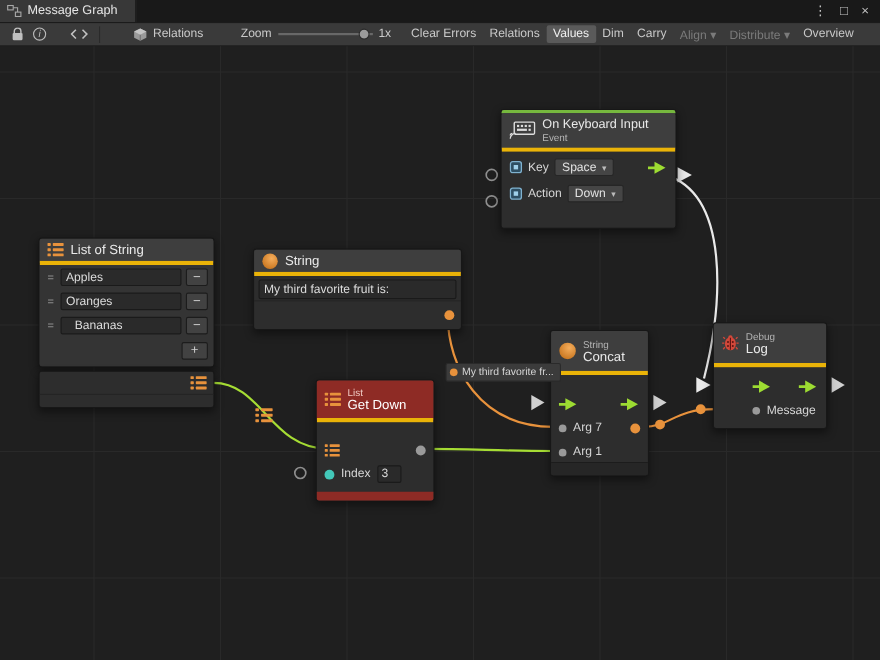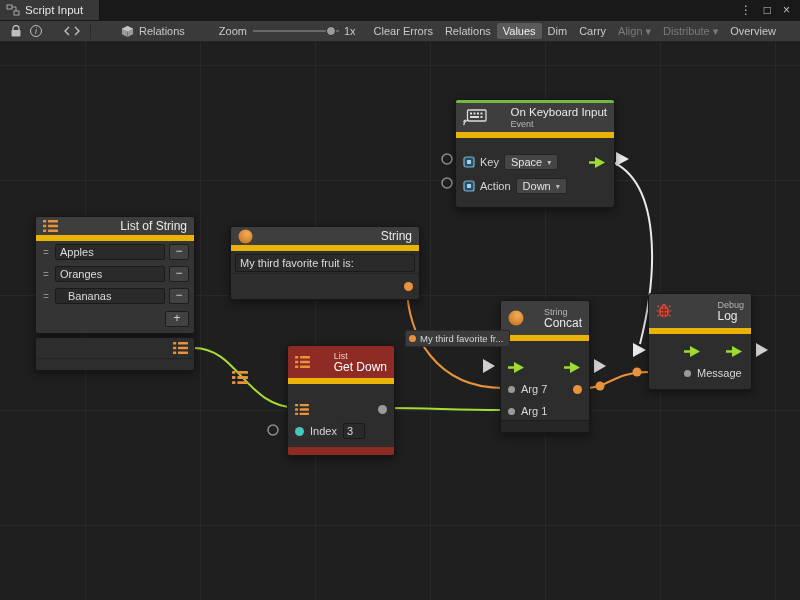--- a/index.html
+++ b/index.html
@@ -40,21 +40,21 @@
               linear-gradient(to right, #292929 1px, transparent 1px),
               linear-gradient(to bottom, #292929 1px, transparent 1px);
             background-size:115px 115px; background-position:85px 23px; overflow:hidden; }
   svg.wires { position:absolute; top:0; left:0; z-index:1; pointer-events:none; }
   svg.wires path, svg.wires circle, svg.wires polygon { pointer-events:auto; }
 
   
   .node { position:absolute; z-index:2; background:#2d2d2d; border:1px solid #171717;
           border-radius:3px; box-shadow:0 3px 8px rgba(0,0,0,.45); }
   .nhead { display:flex; align-items:center; gap:6px; background:#3e3e3e; padding:0 7px;
-           border-bottom:6px solid #eab308; border-radius:2px 2px 0 0;justify-content:space-between; }
+           border-bottom:4px solid #eab308; border-radius:2px 2px 0 0; }
   .nhead .cat { font-size:9px; color:#b5b5b5; line-height:10px; }
   .nhead .ntitle { font-size:12px; color:#e9e9e9; line-height:13px; }
   .headtxt { display:flex; flex-direction:column; justify-content:center; }
   .nrow { display:flex; align-items:center; padding:0 7px; height:22px; font-size:11px; color:#d6d6d6; }
   .dot { width:9px; height:9px; border-radius:50%; flex:none; }
   .dot.gray { background:#9a9a9a; } .dot.orange { background:#e8923c; } .dot.teal { background:#43c8b9; }
   .dot.small { width:7px; height:7px; }
   .field { background:#2a2a2a; border:1px solid #1a1a1a; border-radius:2px; color:#dcdcdc;
            font-size:11px; padding:1px 4px; font-family:"Liberation Sans", sans-serif; }
   .dropdown { display:inline-flex; align-items:center; gap:5px; background:#454545; border:1px solid #262626;
@@ -96,21 +96,21 @@
 
 <div class="window">
 
   <div class="titlebar">
     <div class="tab">
       <svg width="14" height="12" viewBox="0 0 14 12">
         <rect x="1" y="1" width="5" height="4" fill="none" stroke="#a8a8a8"></rect>
         <rect x="8" y="7" width="5" height="4" fill="none" stroke="#a8a8a8"></rect>
         <path d="M6 3 H10 V7" stroke="#a8a8a8" fill="none"></path>
       </svg>
-      <span>Script Input</span>
+      <span>Message Graph</span>
     </div>
     <div class="win-controls">
       <span>⋮</span>
       <span>□</span>
       <span>×</span>
     </div>
   </div>
 
   <div class="toolbar">
     <span class="ticon">
@@ -275,21 +275,21 @@
           <g stroke="#dcdcdc" fill="none" stroke-width="1.2">
             <path d="M0.8 16.2 a5 5 0 0 1 5 -5"></path>
               <path d="M0.8 13.2 a2 2 0 0 1 2 -2"></path>
           </g>
         </svg>
         <span class="headtxt">
           <span class="ntitle" style="font-size:11.5px;">On Keyboard Input</span>
           <span class="cat">Event</span>
         </span>
       </div>
-      <div style="padding-top:12px;">
+      <div style="padding-top:2px;">
         <div class="nrow" style="height:24px; gap:5px;">
           <svg width="12" height="12">
             <rect x="1" y="1" width="10" height="10" rx="2" fill="#2e4f63" stroke="#7fb2d0" stroke-width="1.2"></rect>
             <rect x="4" y="4" width="4" height="4" fill="#9fd0ea"></rect>
           </svg>
           <span>Key</span>
           <span class="dropdown">
             <span>Space</span>
             <span class="caret">▾</span>
           </span>

